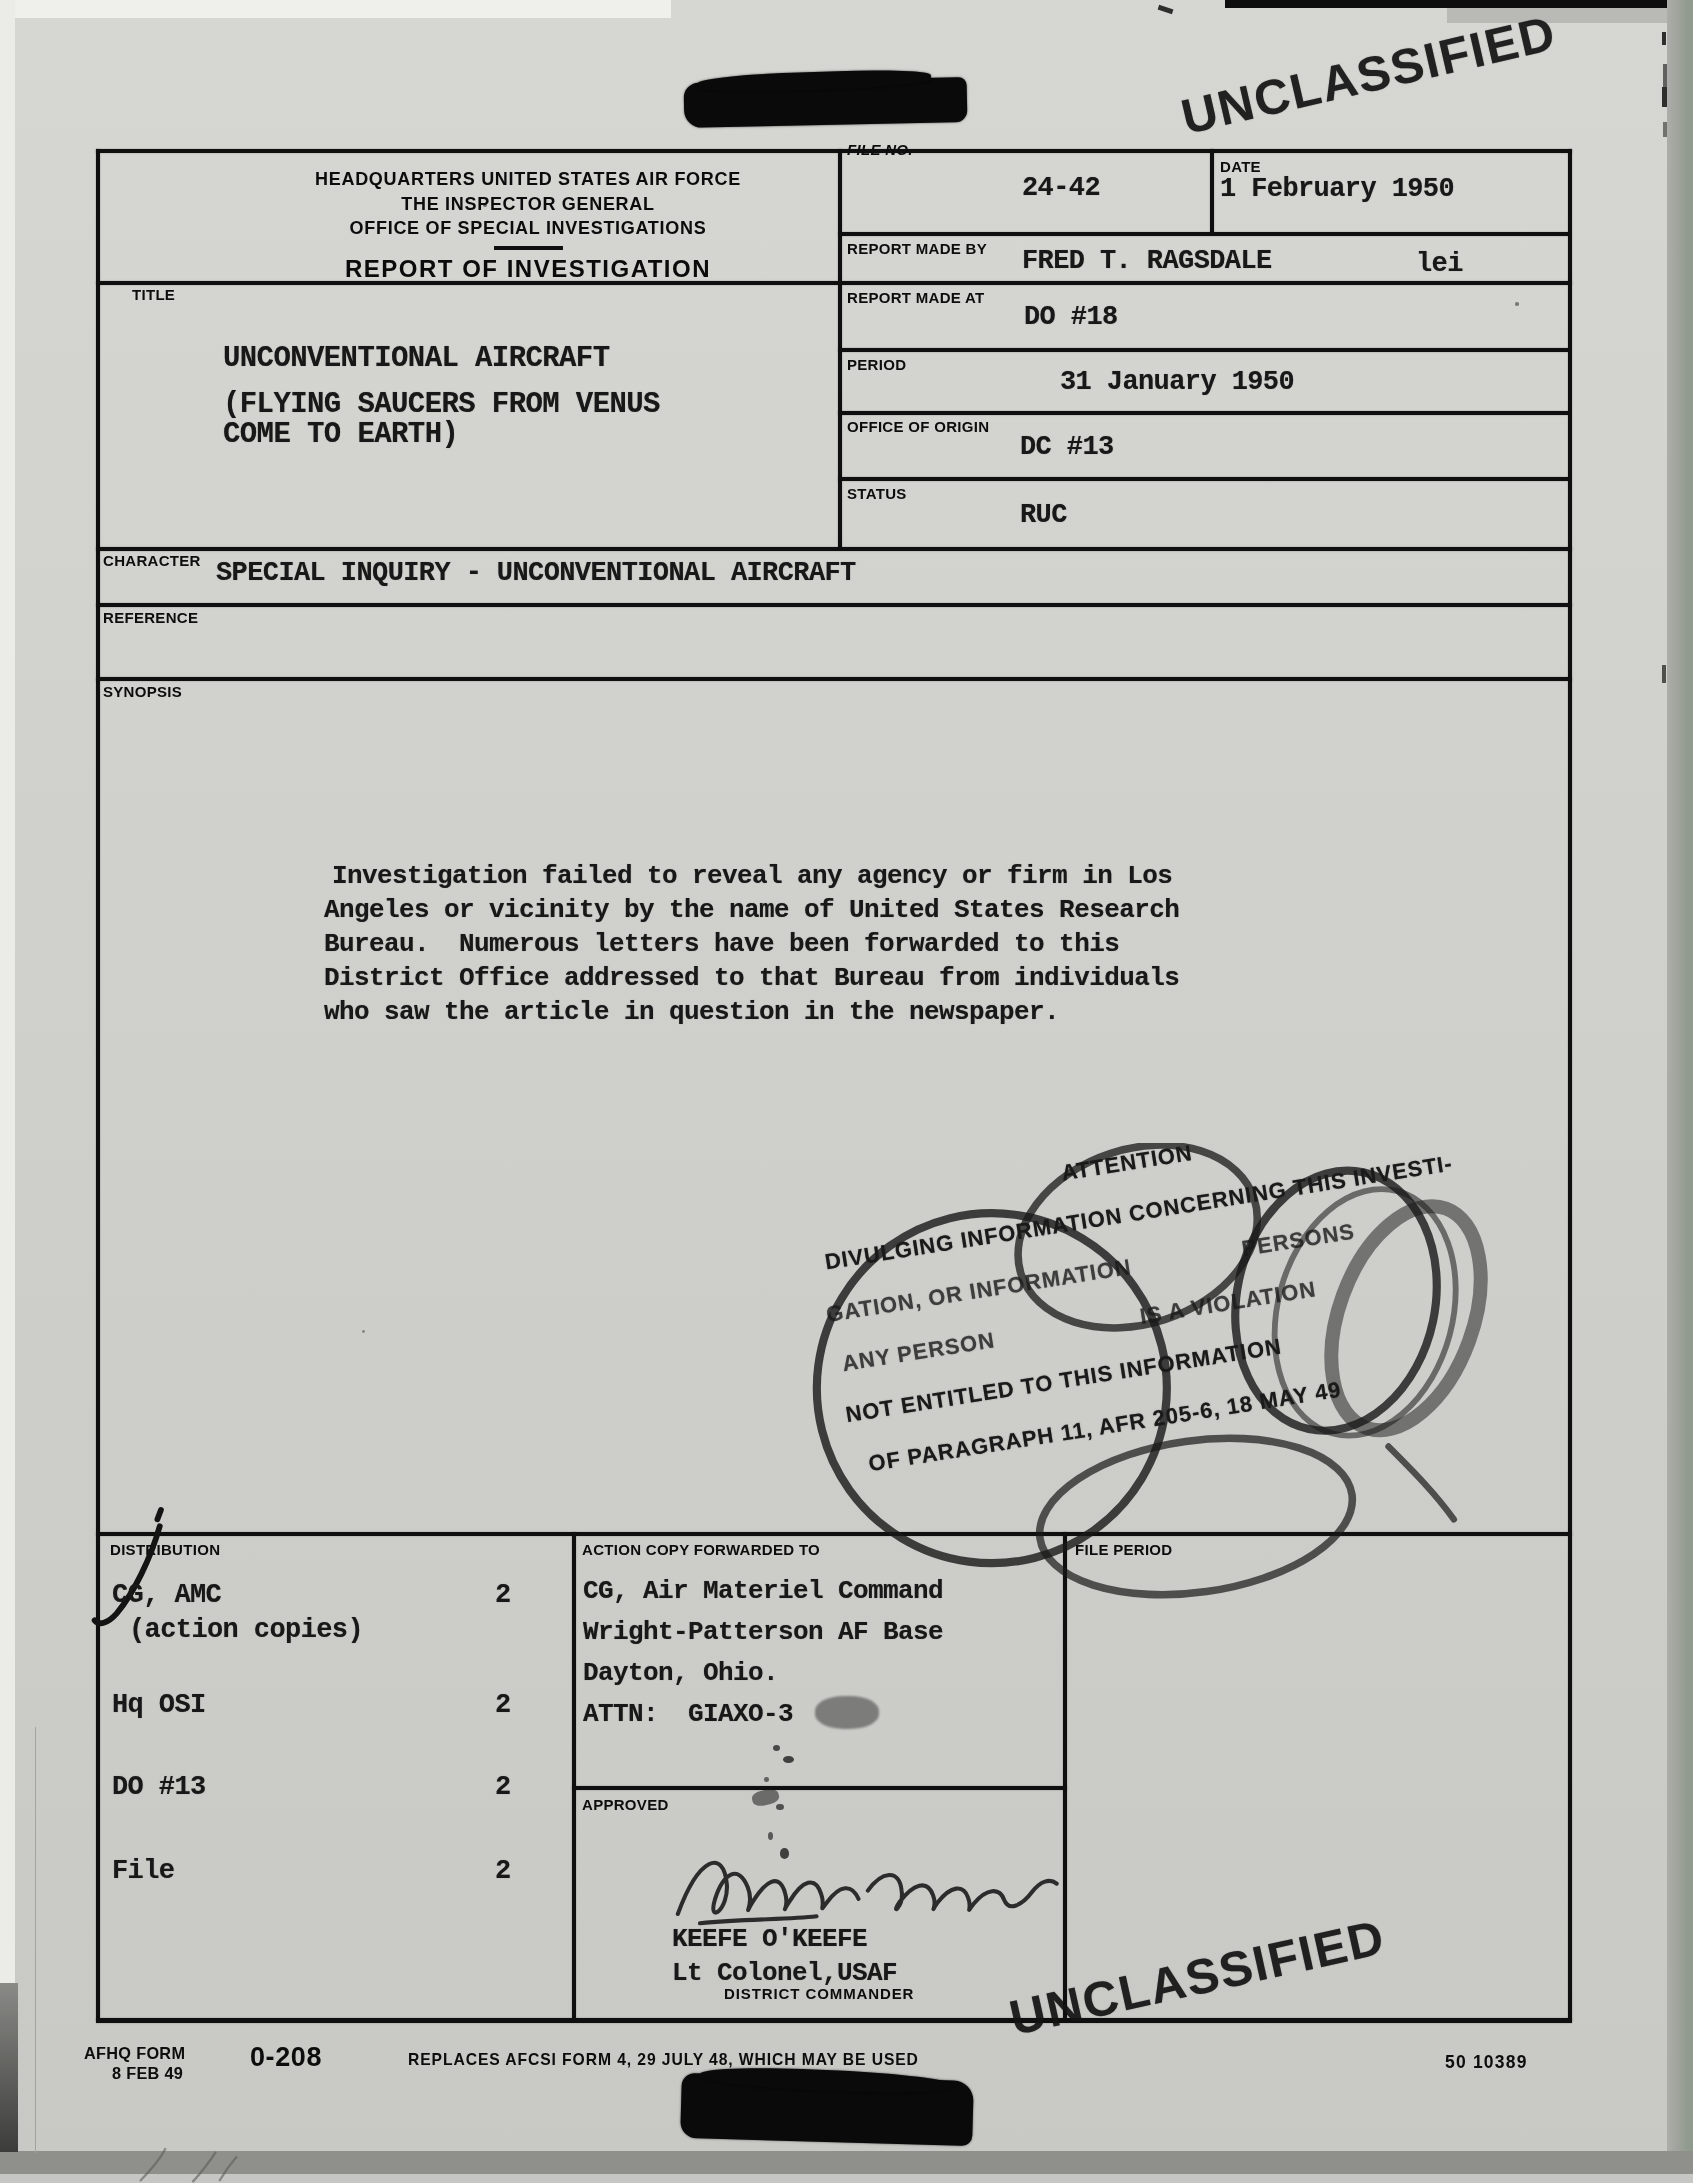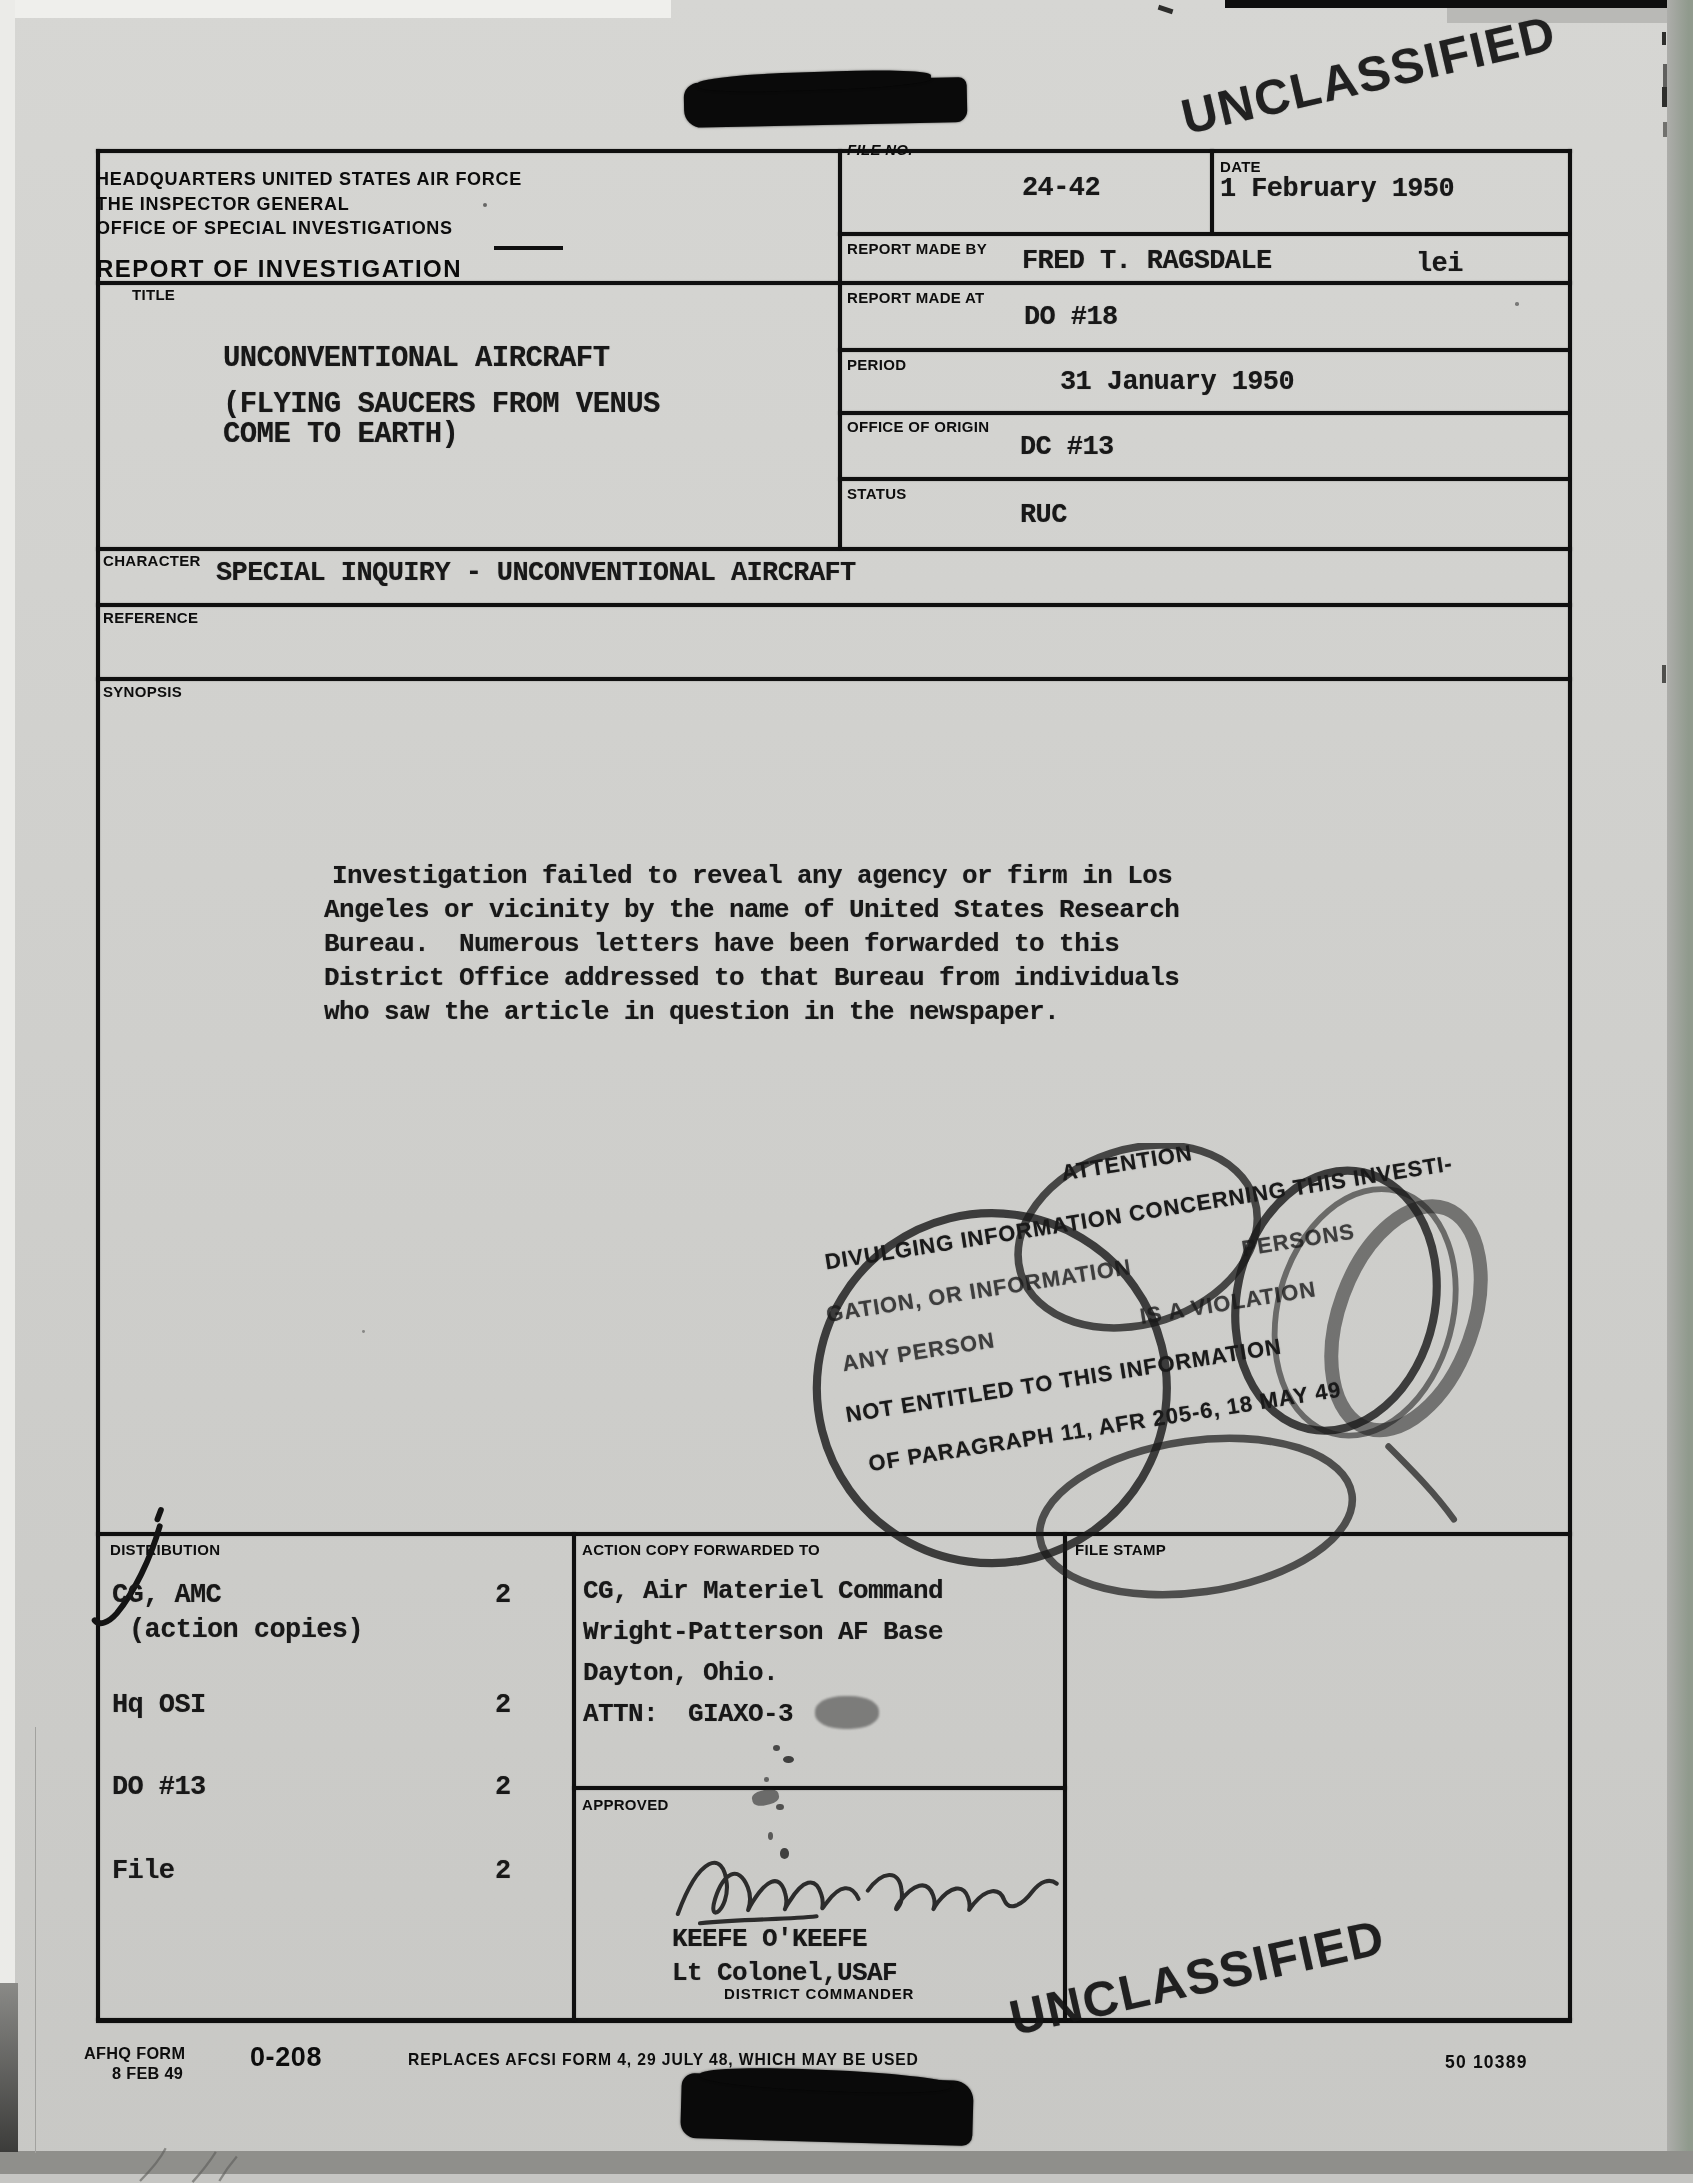--- a/index.html
+++ b/index.html
@@ -8,21 +8,21 @@
         font-family:"Liberation Sans",sans-serif;color:#121212;}
   
   .edge{position:absolute;}
   
   .hl,.vl{position:absolute;background:#0f0f0f;box-shadow:0 0 1.2px rgba(10,10,10,.55);}
   .hl{height:4.1px;} .vl{width:4.1px;}
   
   .lbl{position:absolute;font:700 15px/1 "Liberation Sans",sans-serif;color:#0d0d0d;letter-spacing:0.3px;white-space:nowrap;}
   
   .tw{position:absolute;font:700 27px/1 "Liberation Mono",monospace;color:#181818;letter-spacing:-0.6px;white-space:pre;text-shadow:0 0 0.9px rgba(25,25,25,.45);}
-  .hdr{position:absolute;left:96px;top:167px;width:864px;}
+  .hdr{position:absolute;left:96px;top:167px;width:864px;text-align:center;}
   .hdr .org{font:700 18px/24.5px "Liberation Sans",sans-serif;letter-spacing:0.7px;color:#0c0c0c;}
   .hdr .rule{width:69px;height:4.7px;background:#0f0f0f;margin:5.2px auto 5.8px;}
   .hdr .ftitle{font:700 24px/26px "Liberation Sans",sans-serif;letter-spacing:1.5px;color:#0b0b0b;}
   .stamp{position:absolute;font:700 49px/1 "Liberation Sans",sans-serif;letter-spacing:1.7px;color:#141414;white-space:nowrap;transform-origin:left bottom;opacity:.93;text-shadow:0 0 1.2px rgba(0,0,0,.4);}
   .att-line{position:absolute;font:700 22px/1 "Liberation Sans",sans-serif;letter-spacing:0.9px;color:#1a1a1a;white-space:pre;text-shadow:0 0 1.2px rgba(20,20,20,.5);}
   .redact{position:absolute;background:#0a0a0a;box-shadow:0 0 2.3px rgba(0,0,0,.6);}
   .speck{position:absolute;background:#1d1d1d;border-radius:50%;}
   .tick{position:absolute;background:#2e2e2c;}
 </style>
 </head>
@@ -89,21 +89,21 @@
   <div class="lbl" style="left:847px;top:290px;">REPORT MADE AT</div>
   <div class="lbl" style="left:847px;top:357px;">PERIOD</div>
   <div class="lbl" style="left:847px;top:419px;">OFFICE OF ORIGIN</div>
   <div class="lbl" style="left:847px;top:486px;">STATUS</div>
   <div class="lbl" style="left:104px;top:287px;margin-left:28px;">TITLE</div>
   <div class="lbl" style="left:103px;top:553px;">CHARACTER</div>
   <div class="lbl" style="left:103px;top:610px;">REFERENCE</div>
   <div class="lbl" style="left:103px;top:684px;">SYNOPSIS</div>
   <div class="lbl" style="left:110px;top:1542px;">DISTRIBUTION</div>
   <div class="lbl" style="left:582px;top:1542px;">ACTION COPY FORWARDED TO</div>
-  <div class="lbl" style="left:1075px;top:1542px;">FILE STAMP</div>
+  <div class="lbl" style="left:1075px;top:1542px;">FILE PERIOD</div>
   <div class="lbl" style="left:582px;top:1797px;">APPROVED</div>
 
   <div class="tw" style="left:1022px;top:175px;">24-42</div>
   <div class="tw" style="left:1220px;top:176px;">1 February 1950</div>
   <div class="tw" style="left:1022px;top:248px;">FRED T. RAGSDALE</div>
   <div class="tw" style="left:1416px;top:251px;">lei</div>
   <div class="tw" style="left:1024px;top:304px;">DO #18</div>
   <div class="tw" style="left:1060px;top:369px;">31 January 1950</div>
   <div class="tw" style="left:1020px;top:434px;">DC #13</div>
   <div class="tw" style="left:1020px;top:502px;">RUC</div>

